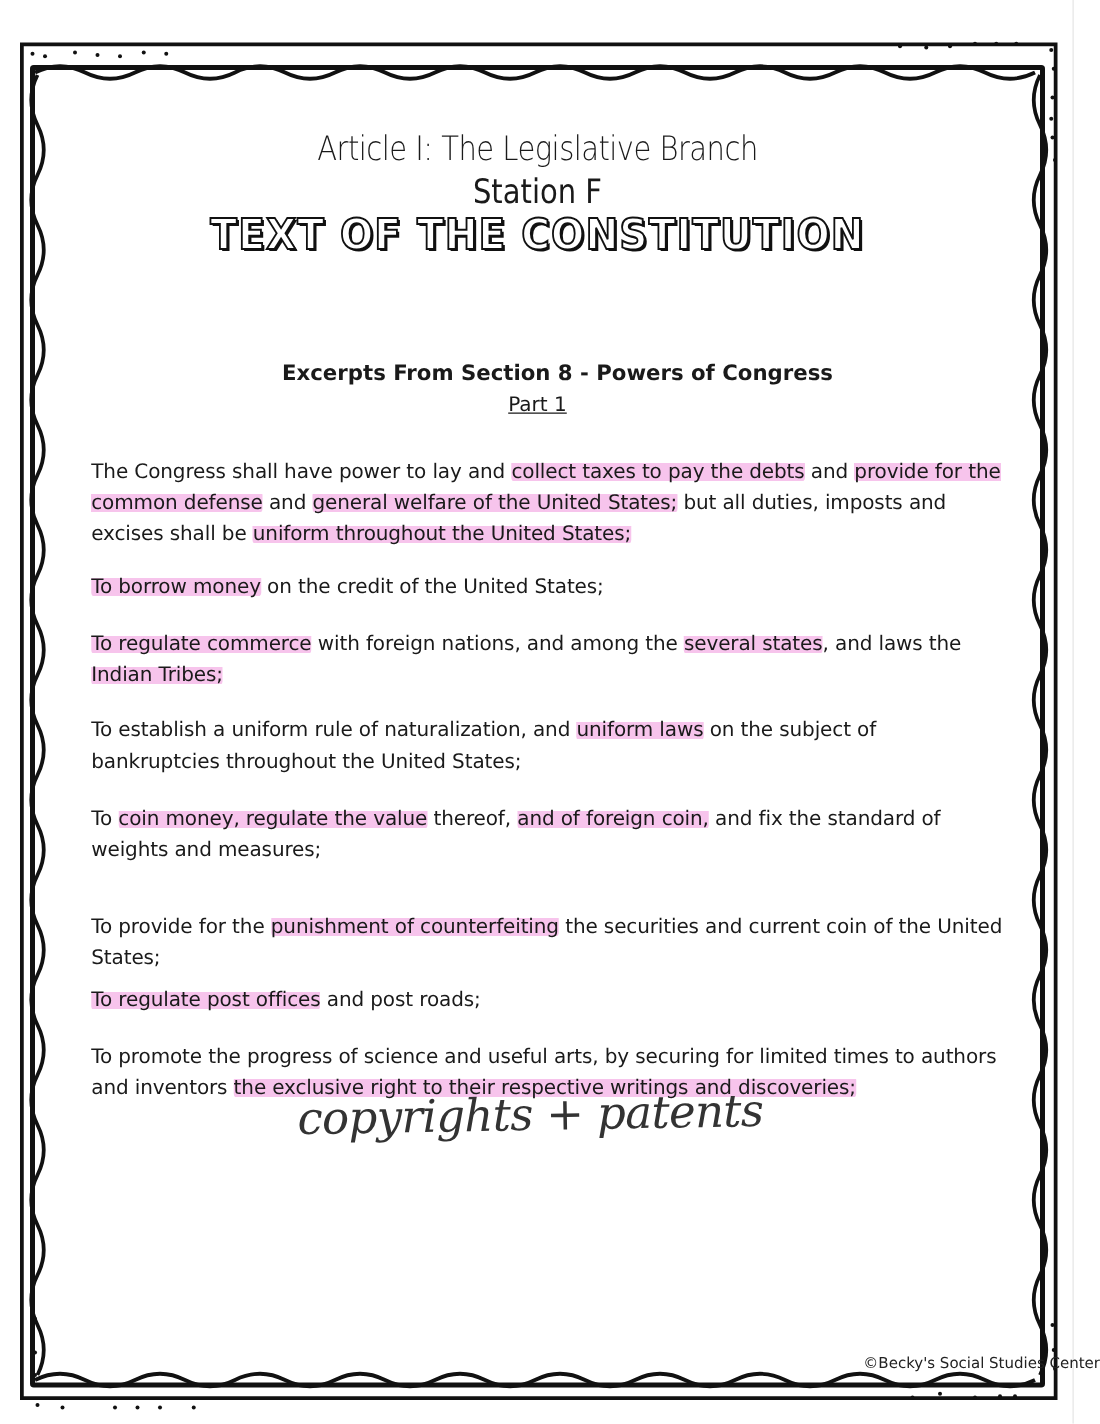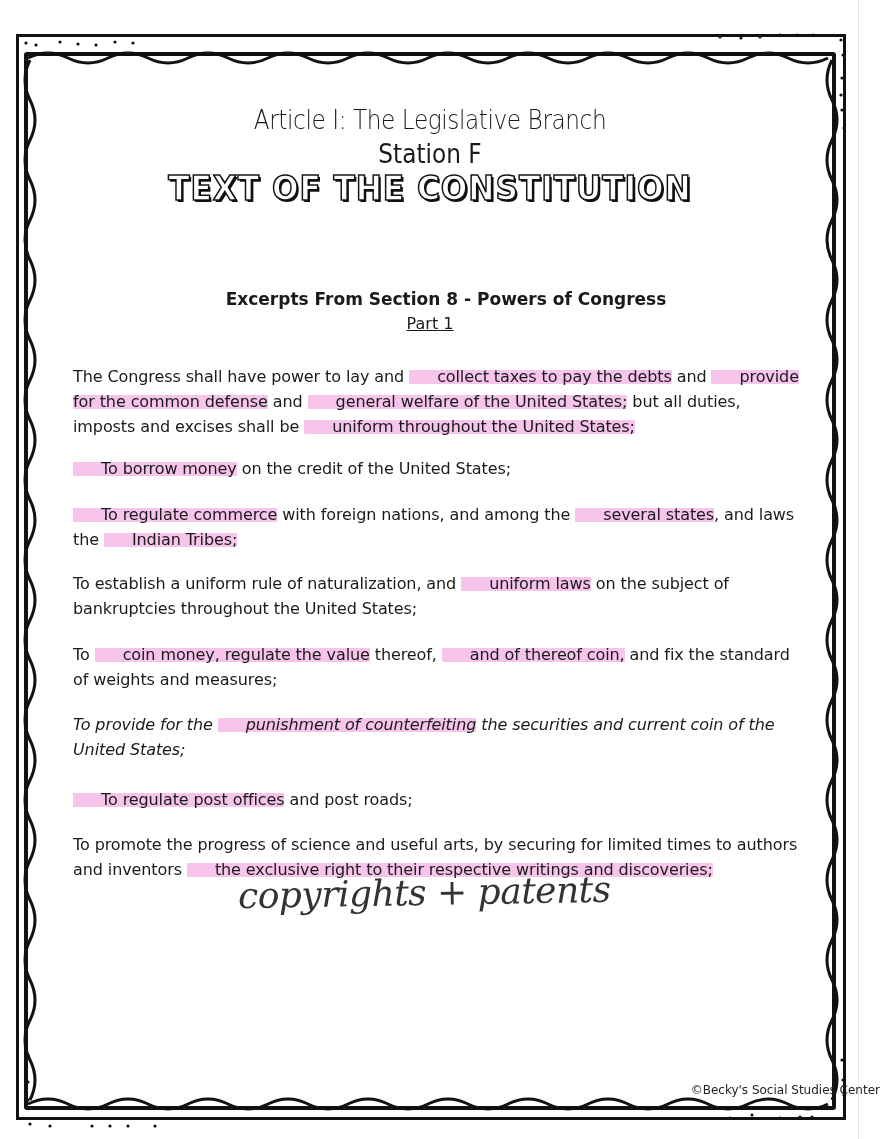--- a/index.html
+++ b/index.html
@@ -26,21 +26,21 @@
     text-shadow: 2px 2px 0 #111;
     font-family: "DejaVu Sans", sans-serif;
     transform: scaleX(0.92);
   }
   .section-head { top: 289px; font-size: 17px; font-weight: bold; margin-left: 16px; }
   .part { top: 314px; font-size: 16px; text-decoration: underline; }
   .para {
     position: absolute; left: 73px; width: 730px; font-size: 16px; line-height: 25px;
     letter-spacing: -0.1px;
   }
-  .hl { background: linear-gradient(to bottom, transparent 18%, #f7c4ec 18%, #f7c4ec 92%, transparent 92%); border-radius: 4px; padding-left: 28px; }
+  .hl { background: linear-gradient(to bottom, transparent 18%, #f7c4ec 18%, #f7c4ec 92%, transparent 92%); border-radius: 4px; }
   .handwriting {
     position: absolute; left: 238px; top: 872px; font-size: 36px;
     font-family: "DejaVu Serif", serif; font-style: italic; font-weight: 200; color: #333;
     letter-spacing: -0.5px; transform: rotate(-1deg);
   }
   .footer { position: absolute; left: 0; width: 880px; top: 1083px; text-align: right; font-size: 12px; color: #222; }
 </style>
 </head>
 <body>
 
@@ -99,20 +99,20 @@
 <div class="title-block title2">Station F</div>
 <div class="title-block title3">TEXT OF THE CONSTITUTION</div>
 
 <div class="title-block section-head">Excerpts From Section 8 - Powers of Congress</div>
 <div class="title-block part">Part 1</div>
 
 <div class="para" style="top:364px;"><span>The Congress shall have power to lay and </span><span class="hl">collect taxes to pay the debts</span><span> and </span><span class="hl">provide for the common defense</span><span> and </span><span class="hl">general welfare of the United States;</span><span> but all duties, imposts and excises shall be </span><span class="hl">uniform throughout the United States;</span></div>
 <div class="para" style="top:456px;"><span class="hl">To borrow money</span><span> on the credit of the United States;</span></div>
 <div class="para" style="top:502px;"><span class="hl">To regulate commerce</span><span> with foreign nations, and among the </span><span class="hl">several states</span><span>, and laws the </span><span class="hl">Indian Tribes;</span></div>
 <div class="para" style="top:571px;"><span>To establish a uniform rule of naturalization, and </span><span class="hl">uniform laws</span><span> on the subject of bankruptcies throughout the United States;</span></div>
-<div class="para" style="top:642px;"><span>To </span><span class="hl">coin money, regulate the value</span><span> thereof, </span><span class="hl">and of thereof coin,</span><span> and fix the standard of weights and measures;</span></div>
-<div class="para" style="top:712px;font-style:italic;"><span>To provide for the </span><span class="hl">punishment of counterfeiting</span><span> the securities and current coin of the United States;</span></div>
+<div class="para" style="top:642px;"><span>To </span><span class="hl">coin money, regulate the value</span><span> thereof, </span><span class="hl">and of foreign coin,</span><span> and fix the standard of weights and measures;</span></div>
+<div class="para" style="top:728px;"><span>To provide for the </span><span class="hl">punishment of counterfeiting</span><span> the securities and current coin of the United States;</span></div>
 <div class="para" style="top:787px;"><span class="hl">To regulate post offices</span><span> and post roads;</span></div>
 <div class="para" style="top:832px;"><span>To promote the progress of science and useful arts, by securing for limited times to authors and inventors </span><span class="hl">the exclusive right to their respective writings and discoveries;</span></div>
 
 <div class="handwriting">copyrights + patents</div>
 
 <div class="footer">©Becky's Social Studies Center</div>
 
 </body></html>

